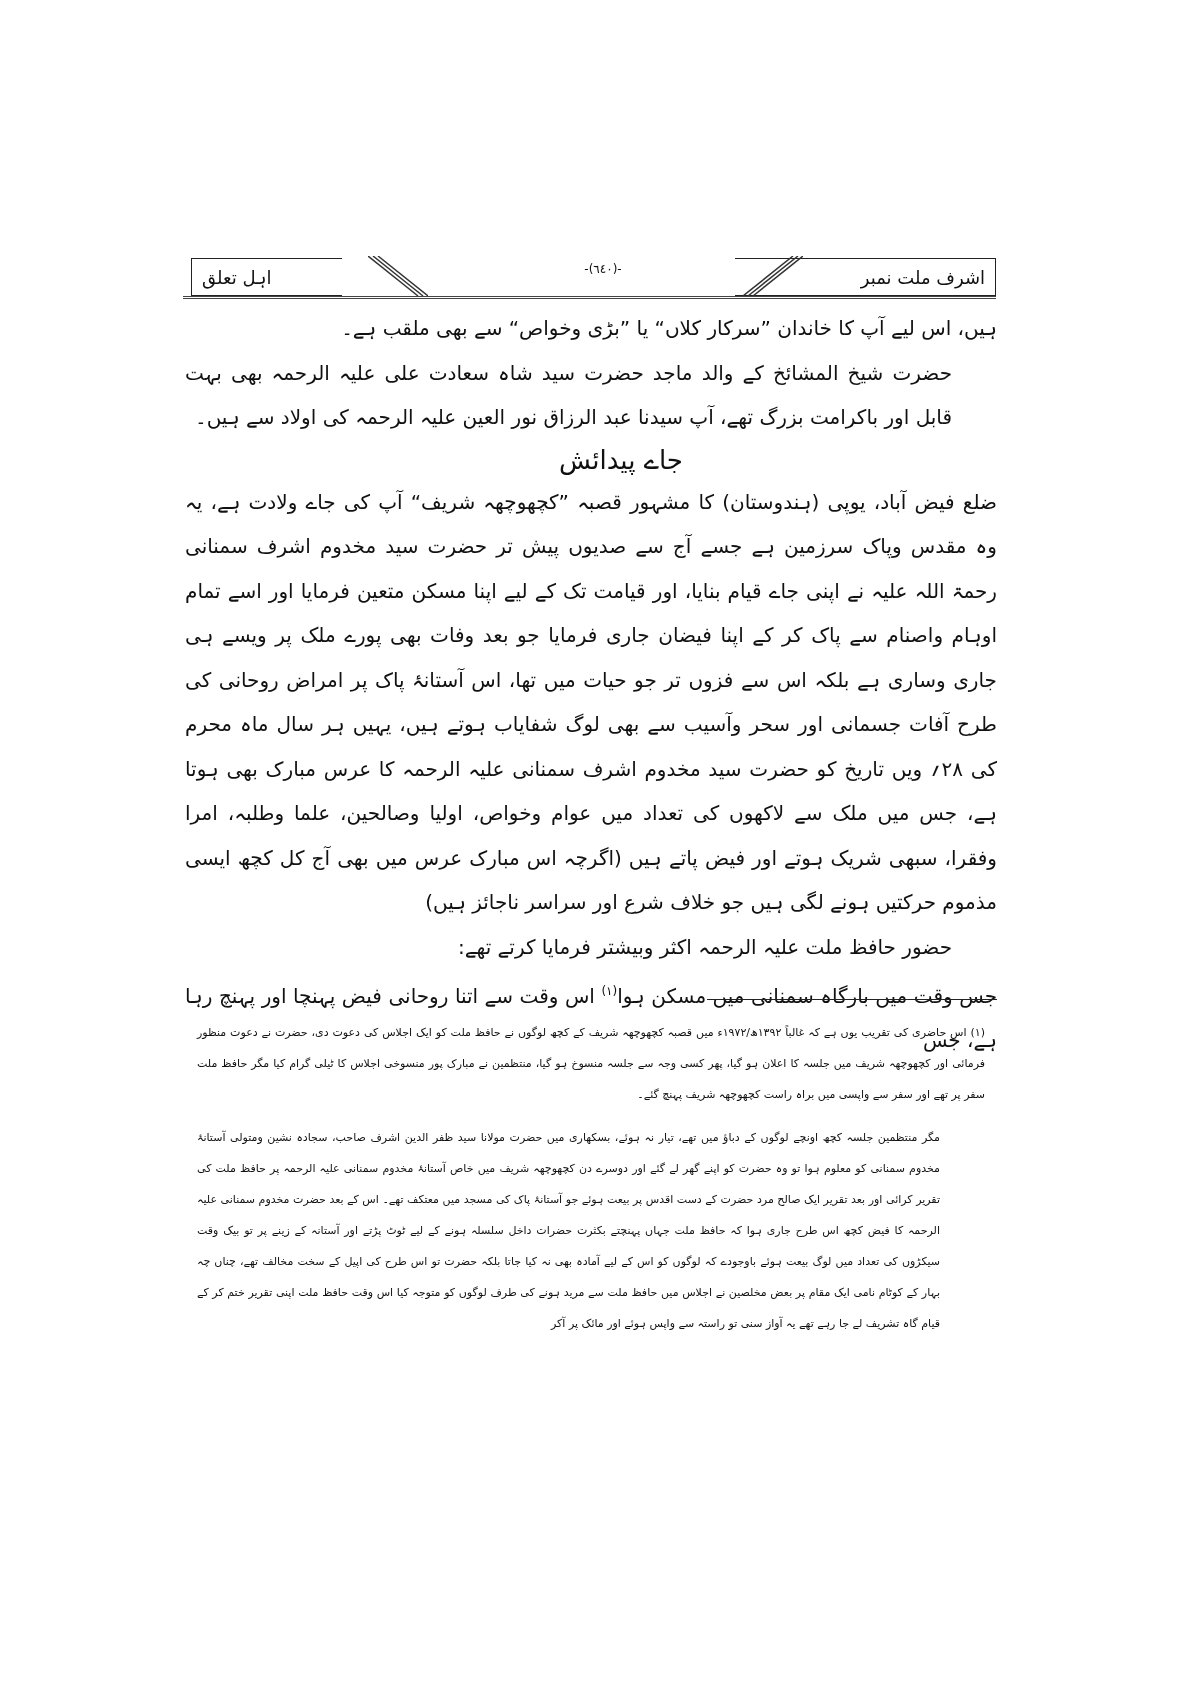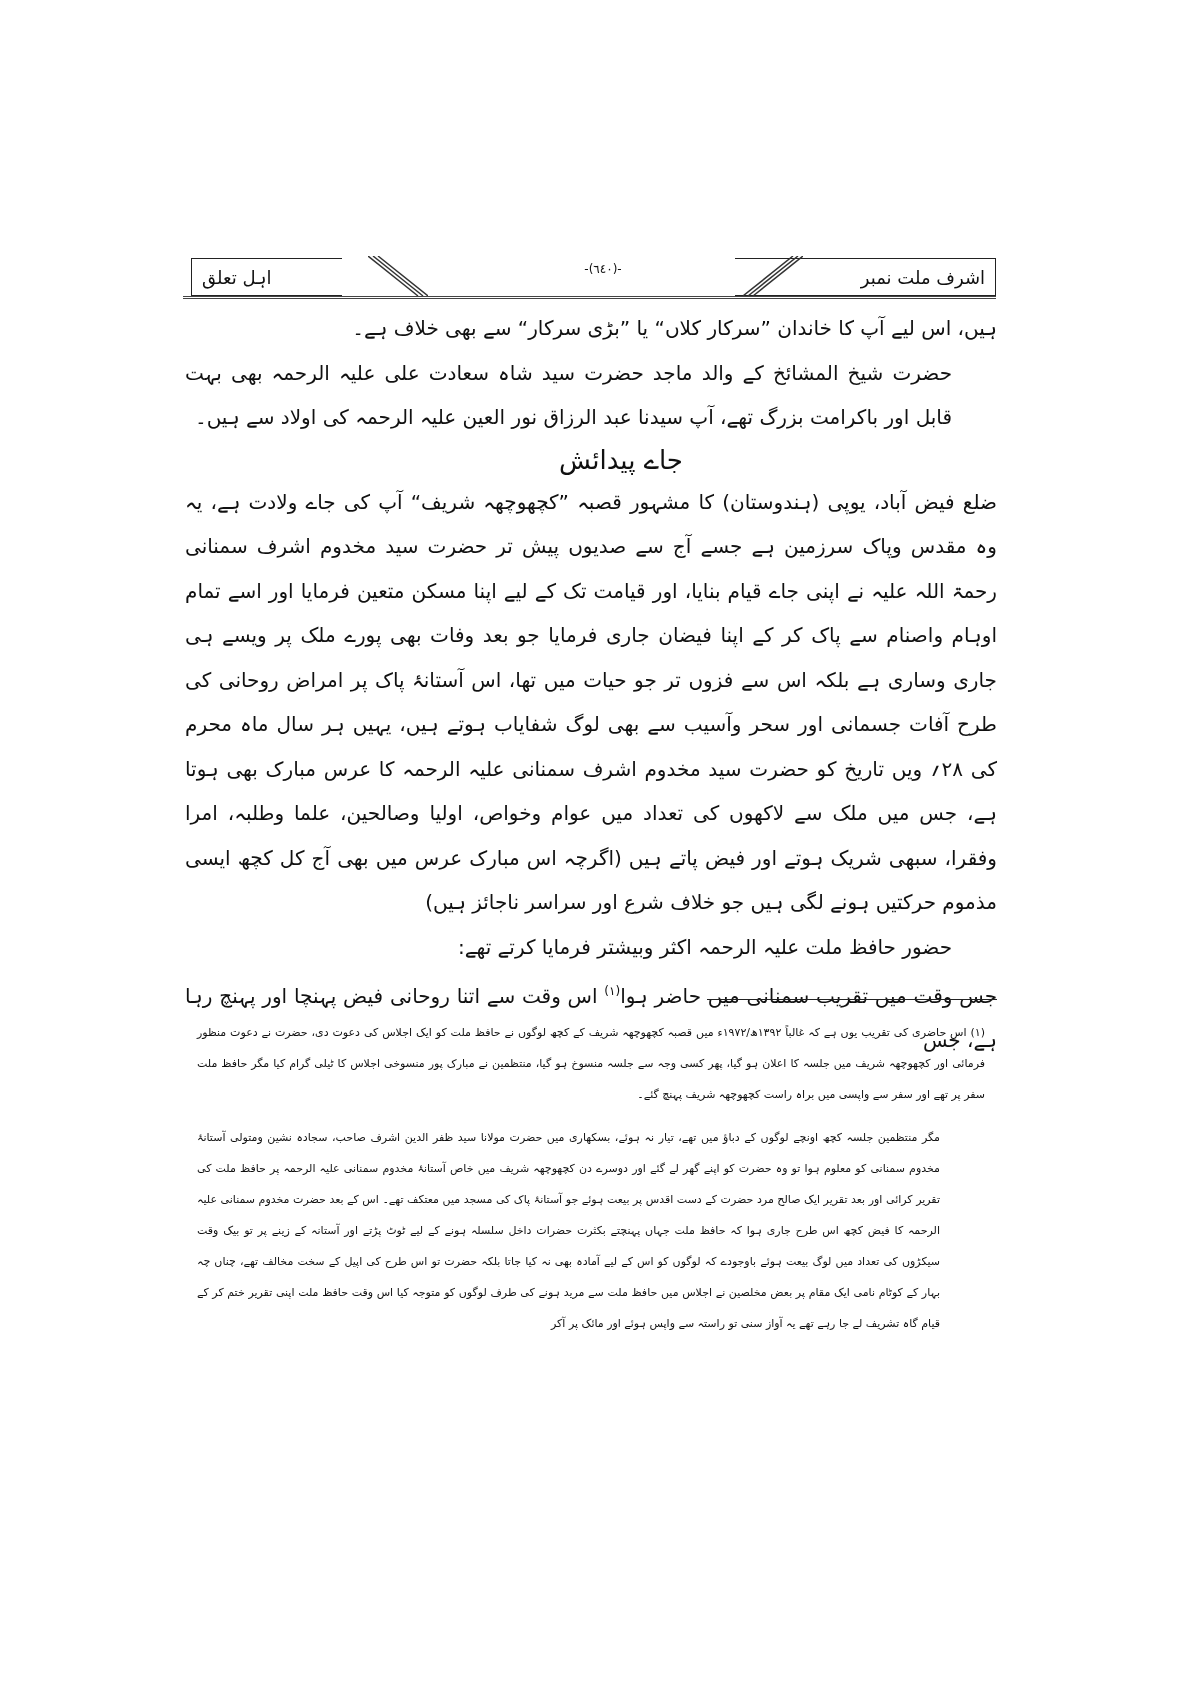--- a/index.html
+++ b/index.html
@@ -49,26 +49,26 @@
       <line x1="5" y1="0" x2="55" y2="40" stroke="#333" stroke-width="1.5"></line>
       <line x1="10" y1="0" x2="60" y2="40" stroke="#333" stroke-width="1.5"></line>
     </svg>
     <div class="header-box hdr-left">
       <span>اہل تعلق</span>
     </div>
     <div class="hdr-rule"></div>
   </div>
 
   <div class="body-text" style="top:306px">
-    <p class="para">ہیں، اس لیے آپ کا خاندان ”سرکار کلاں“ یا ”بڑی سرکار“ سے بھی خلاف ہے۔</p>
+    <p class="para">ہیں، اس لیے آپ کا خاندان ”سرکار کلاں“ یا ”بڑی وخواص“ سے بھی ملقب ہے۔</p>
     <p class="para indent">حضرت شیخ المشائخ کے والد ماجد حضرت سید شاہ سعادت علی علیہ الرحمہ بھی بہت قابل اور باکرامت بزرگ تھے، آپ سیدنا عبد الرزاق نور العین علیہ الرحمہ کی اولاد سے ہیں۔</p>
     <p class="heading">جاے پیدائش</p>
     <p class="para">ضلع فیض آباد، یوپی (ہندوستان) کا مشہور قصبہ ”کچھوچھہ شریف“ آپ کی جاے ولادت ہے، یہ وہ مقدس وپاک سرزمین ہے جسے آج سے صدیوں پیش تر حضرت سید مخدوم اشرف سمنانی رحمۃ اللہ علیہ نے اپنی جاے قیام بنایا، اور قیامت تک کے لیے اپنا مسکن متعین فرمایا اور اسے تمام اوہام واصنام سے پاک کر کے اپنا فیضان جاری فرمایا جو بعد وفات بھی پورے ملک پر ویسے ہی جاری وساری ہے بلکہ اس سے فزوں تر جو حیات میں تھا، اس آستانۂ پاک پر امراض روحانی کی طرح آفات جسمانی اور سحر وآسیب سے بھی لوگ شفایاب ہوتے ہیں، یہیں ہر سال ماہ محرم کی ۲۸؍ ویں تاریخ کو حضرت سید مخدوم اشرف سمنانی علیہ الرحمہ کا عرس مبارک بھی ہوتا ہے، جس میں ملک سے لاکھوں کی تعداد میں عوام وخواص، اولیا وصالحین، علما وطلبہ، امرا وفقرا، سبھی شریک ہوتے اور فیض پاتے ہیں (اگرچہ اس مبارک عرس میں بھی آج کل کچھ ایسی مذموم حرکتیں ہونے لگی ہیں جو خلاف شرع اور سراسر ناجائز ہیں)</p>
     <p class="para indent">حضور حافظ ملت علیہ الرحمہ اکثر وبیشتر فرمایا کرتے تھے:</p>
-    <p class="para"><span>جس وقت میں تقریب سمنانی میں حاضر ہوا</span><sup>(۱)</sup><span> اس وقت سے اتنا روحانی فیض پہنچا اور پہنچ رہا ہے، جس</span></p>
+    <p class="para"><span>جس وقت میں بارگاہ سمنانی میں مسکن ہوا</span><sup>(۱)</sup><span> اس وقت سے اتنا روحانی فیض پہنچا اور پہنچ رہا ہے، جس</span></p>
   </div>
 
   <div class="fn-rule" style="left:707px"></div>
 
   <div class="footnotes">
     <p class="fn">(۱) اس حاضری کی تقریب یوں ہے کہ غالباً ۱۳۹۲ھ/۱۹۷۲ء میں قصبہ کچھوچھہ شریف کے کچھ لوگوں نے حافظ ملت کو ایک اجلاس کی دعوت دی، حضرت نے دعوت منظور فرمائی اور کچھوچھہ شریف میں جلسہ کا اعلان ہو گیا، پھر کسی وجہ سے جلسہ منسوخ ہو گیا، منتظمین نے مبارک پور منسوخی اجلاس کا ٹیلی گرام کیا مگر حافظ ملت سفر پر تھے اور سفر سے واپسی میں براہ راست کچھوچھہ شریف پہنچ گئے۔</p>
     <p class="fn indent">مگر منتظمین جلسہ کچھ اونچے لوگوں کے دباؤ میں تھے، تیار نہ ہوئے، بسکھاری میں حضرت مولانا سید ظفر الدین اشرف صاحب، سجادہ نشین ومتولی آستانۂ مخدوم سمنانی کو معلوم ہوا تو وہ حضرت کو اپنے گھر لے گئے اور دوسرے دن کچھوچھہ شریف میں خاص آستانۂ مخدوم سمنانی علیہ الرحمہ پر حافظ ملت کی تقریر کرائی اور بعد تقریر ایک صالح مرد حضرت کے دست اقدس پر بیعت ہوئے جو آستانۂ پاک کی مسجد میں معتکف تھے۔ اس کے بعد حضرت مخدوم سمنانی علیہ الرحمہ کا فیض کچھ اس طرح جاری ہوا کہ حافظ ملت جہاں پہنچتے بکثرت حضرات داخل سلسلہ ہونے کے لیے ٹوٹ پڑتے اور آستانہ کے زینے پر تو بیک وقت سیکڑوں کی تعداد میں لوگ بیعت ہوئے باوجودے کہ لوگوں کو اس کے لیے آمادہ بھی نہ کیا جاتا بلکہ حضرت تو اس طرح کی اپیل کے سخت مخالف تھے، چناں چہ بہار کے کوٹام نامی ایک مقام پر بعض مخلصین نے اجلاس میں حافظ ملت سے مرید ہونے کی طرف لوگوں کو متوجہ کیا اس وقت حافظ ملت اپنی تقریر ختم کر کے قیام گاہ تشریف لے جا رہے تھے یہ آواز سنی تو راستہ سے واپس ہوئے اور مائک پر آکر</p>
   </div>
 
 </div>

